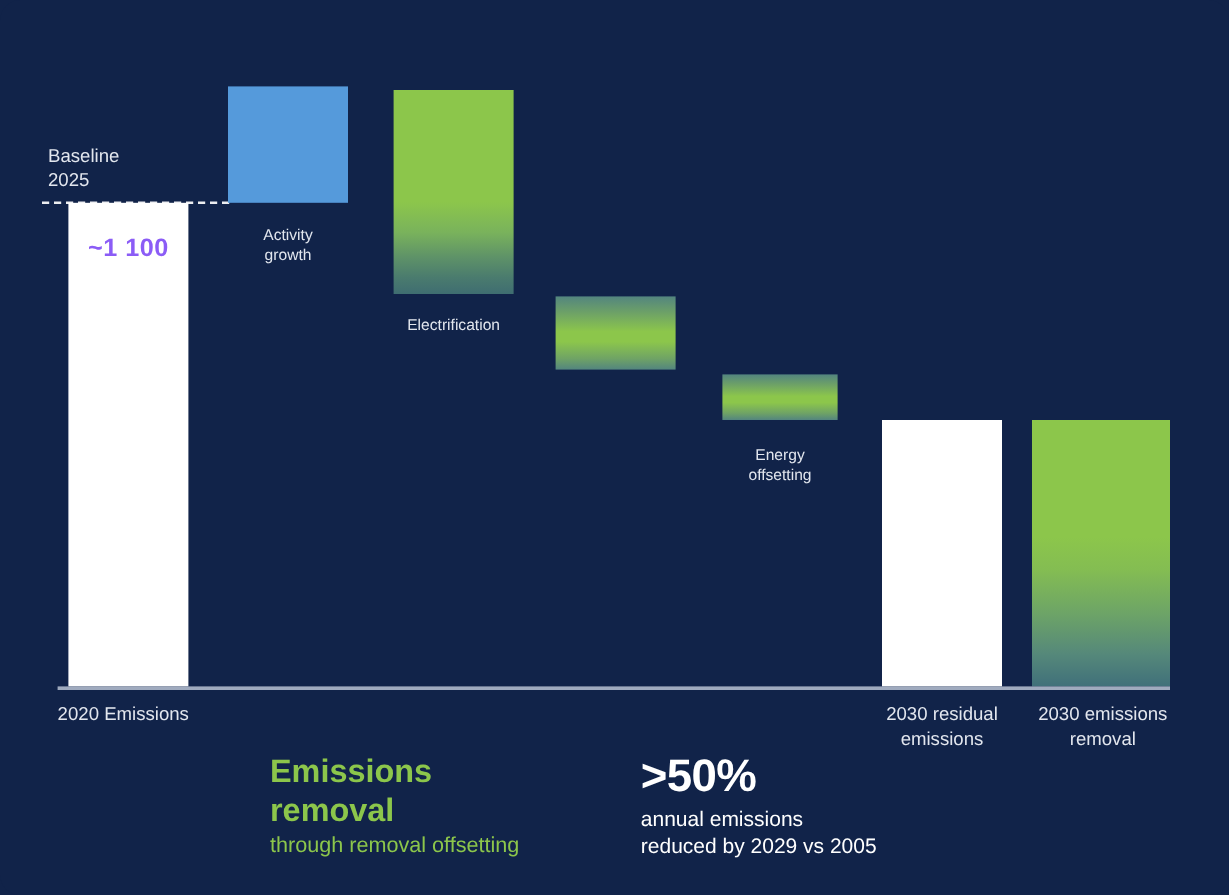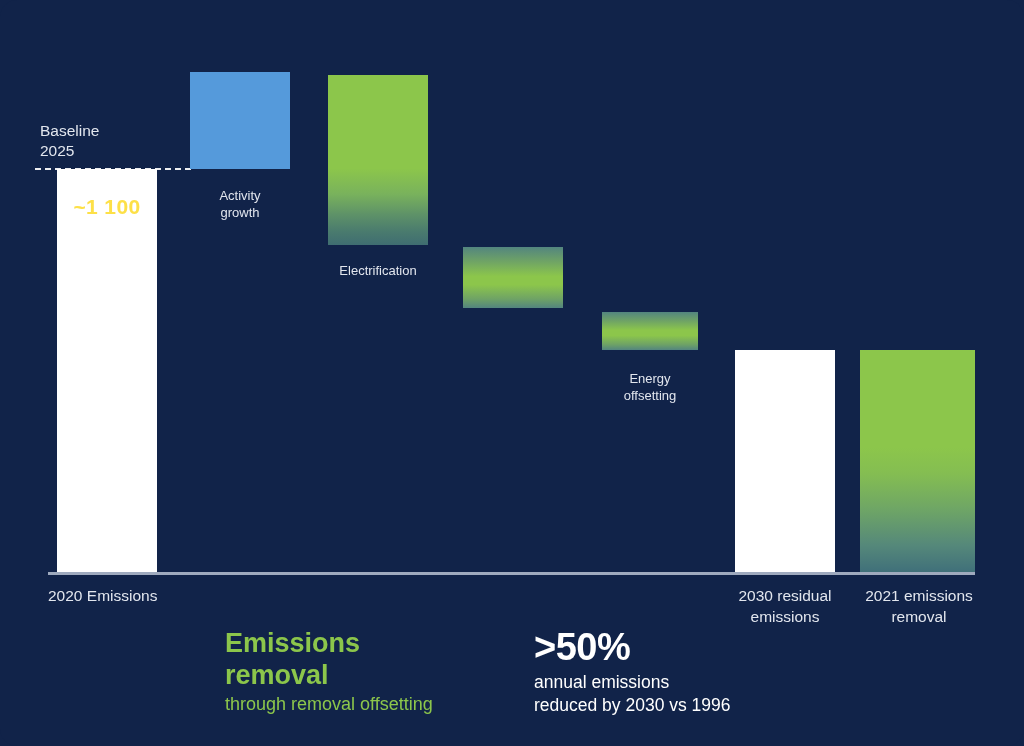--- a/index.html
+++ b/index.html
@@ -89,21 +89,21 @@
        #8cc64b 44%,
        #84bd52 56%,
        #6ea566 72%,
        #55887a 88%,
        #40707a 100%);
   }
 
   
   .bar-value {
     position: absolute;
-    color: #fde047;
+    color: #8b5cf6;
     font-size: 21px;
     font-weight: 700;
     letter-spacing: .4px;
     white-space: nowrap;
   }
 
   
   .baseline-note {
     position: absolute;
     color: #e2e6ee;
@@ -210,32 +210,32 @@
 
     <div class="bar bar-green-removal" style="left:860px; top:350px; width:115px; height:222px;"></div>
 
     <div class="axis-line"></div>
 
     <div class="axis-label start" style="left:48px; top:586px; width:220px;">2020 Emissions</div>
 
     <div class="axis-label" style="left:715px; top:586px; width:140px;">2030 residual
 emissions</div>
 
-    <div class="axis-label" style="left:845px; top:586px; width:148px;">2021 emissions
+    <div class="axis-label" style="left:845px; top:586px; width:148px;">2030 emissions
 removal</div>
   </div>
 
   <div class="footer">
 
     <div class="callout callout-green" style="left:225px; top:8px; width:270px;">
       <div class="headline">Emissions
 removal</div>
       <div class="sub">through removal offsetting</div>
     </div>
 
     <div class="callout callout-white" style="left:534px; top:8px; width:300px;">
       <div class="headline">&gt;50%</div>
       <div class="sub">annual emissions
-reduced by 2030 vs 1996</div>
+reduced by 2029 vs 2005</div>
     </div>
   </div>
 
 </div>
 
 </body></html>

